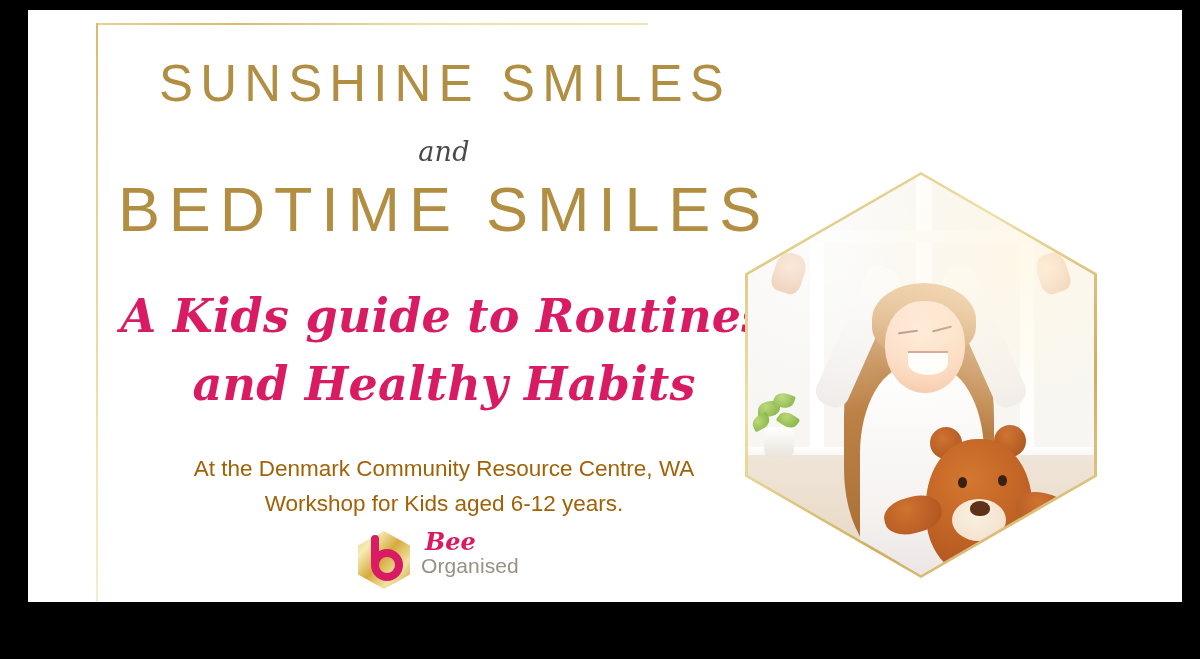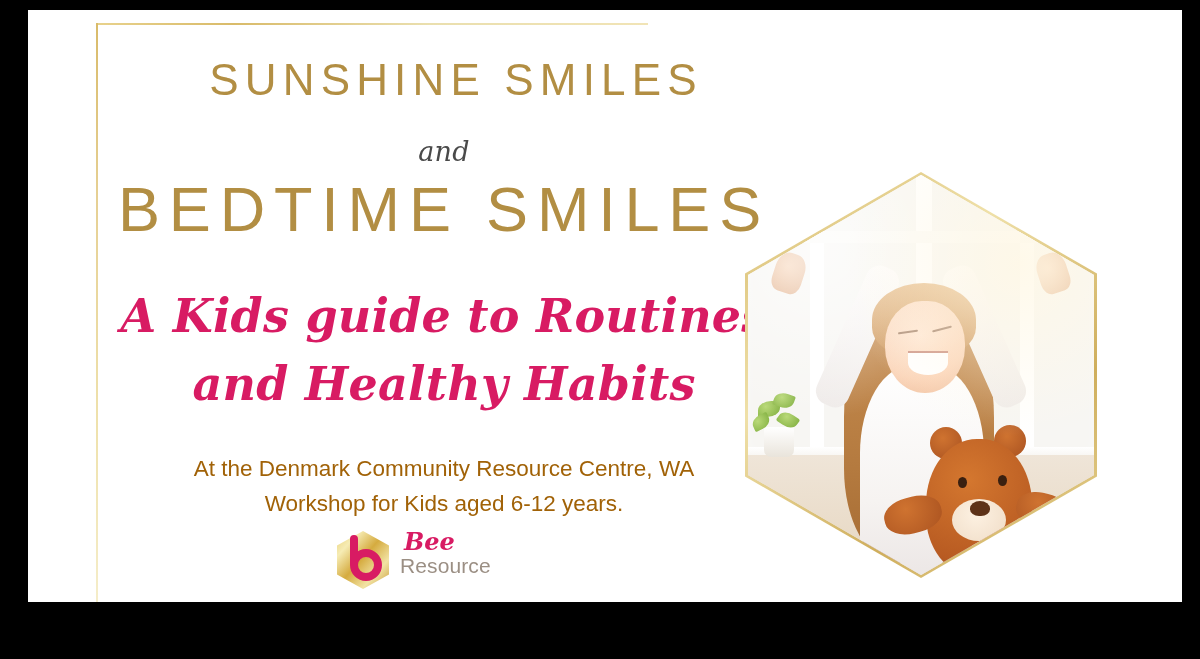--- a/index.html
+++ b/index.html
@@ -63,24 +63,24 @@
     text-align: center;
     color: #b28e43;
     font-family: "Liberation Sans", sans-serif;
     font-weight: 400;
     letter-spacing: 0.14em;
     line-height: 1.0;
     white-space: nowrap;
   }
   .headline-1 {
     position: absolute;
-    left: 12px;
+    left: 1px;
     top: 48px;
     width: 688px;
-    font-size: 44px;
+    font-size: 51px;
   }
   .headline-2 {
     position: absolute;
     left: 0;
     top: 168px;
     width: 688px;
     font-size: 63px;
   }
   .and-word {
     position: absolute;
@@ -120,21 +120,21 @@
     color: #a16207;
     font-family: "Liberation Sans", sans-serif;
     font-size: 22.5px;
     line-height: 1.55;
   }
   .details .line2 { display: block; }
 
   
   .logo {
     position: absolute;
-    left: 232px;
+    left: 253px;
     top: 516px;
     width: 200px;
     height: 70px;
   }
   .logo-mark {
     position: absolute;
     left: 0;
     top: 3px;
     width: 62px;
     height: 62px;
@@ -352,21 +352,21 @@
                 <stop offset="74%" stop-color="#f2e3a4"></stop>
                 <stop offset="100%" stop-color="#c79a33"></stop>
               </linearGradient>
             </defs>
             <polygon points="31,2 57,16.5 57,45.5 31,60 5,45.5 5,16.5" fill="url(#goldhex)"></polygon>
             <path d="M22 10 L22 36 A12 12 0 1 0 34 24 A12 12 0 0 0 22 36" fill="none" stroke="#d81b63" stroke-width="8" stroke-linecap="round"></path>
           </svg>
         </div>
         <div class="logo-text">
           <span class="logo-bee">Bee</span>
-          <span class="logo-org">Resource</span>
+          <span class="logo-org">Organised</span>
         </div>
       </div>
 
     </div>
 
     <div class="hex-wrap">
       <div class="hex-border"></div>
       <div class="hex-photo">
         <div class="scene">
 

